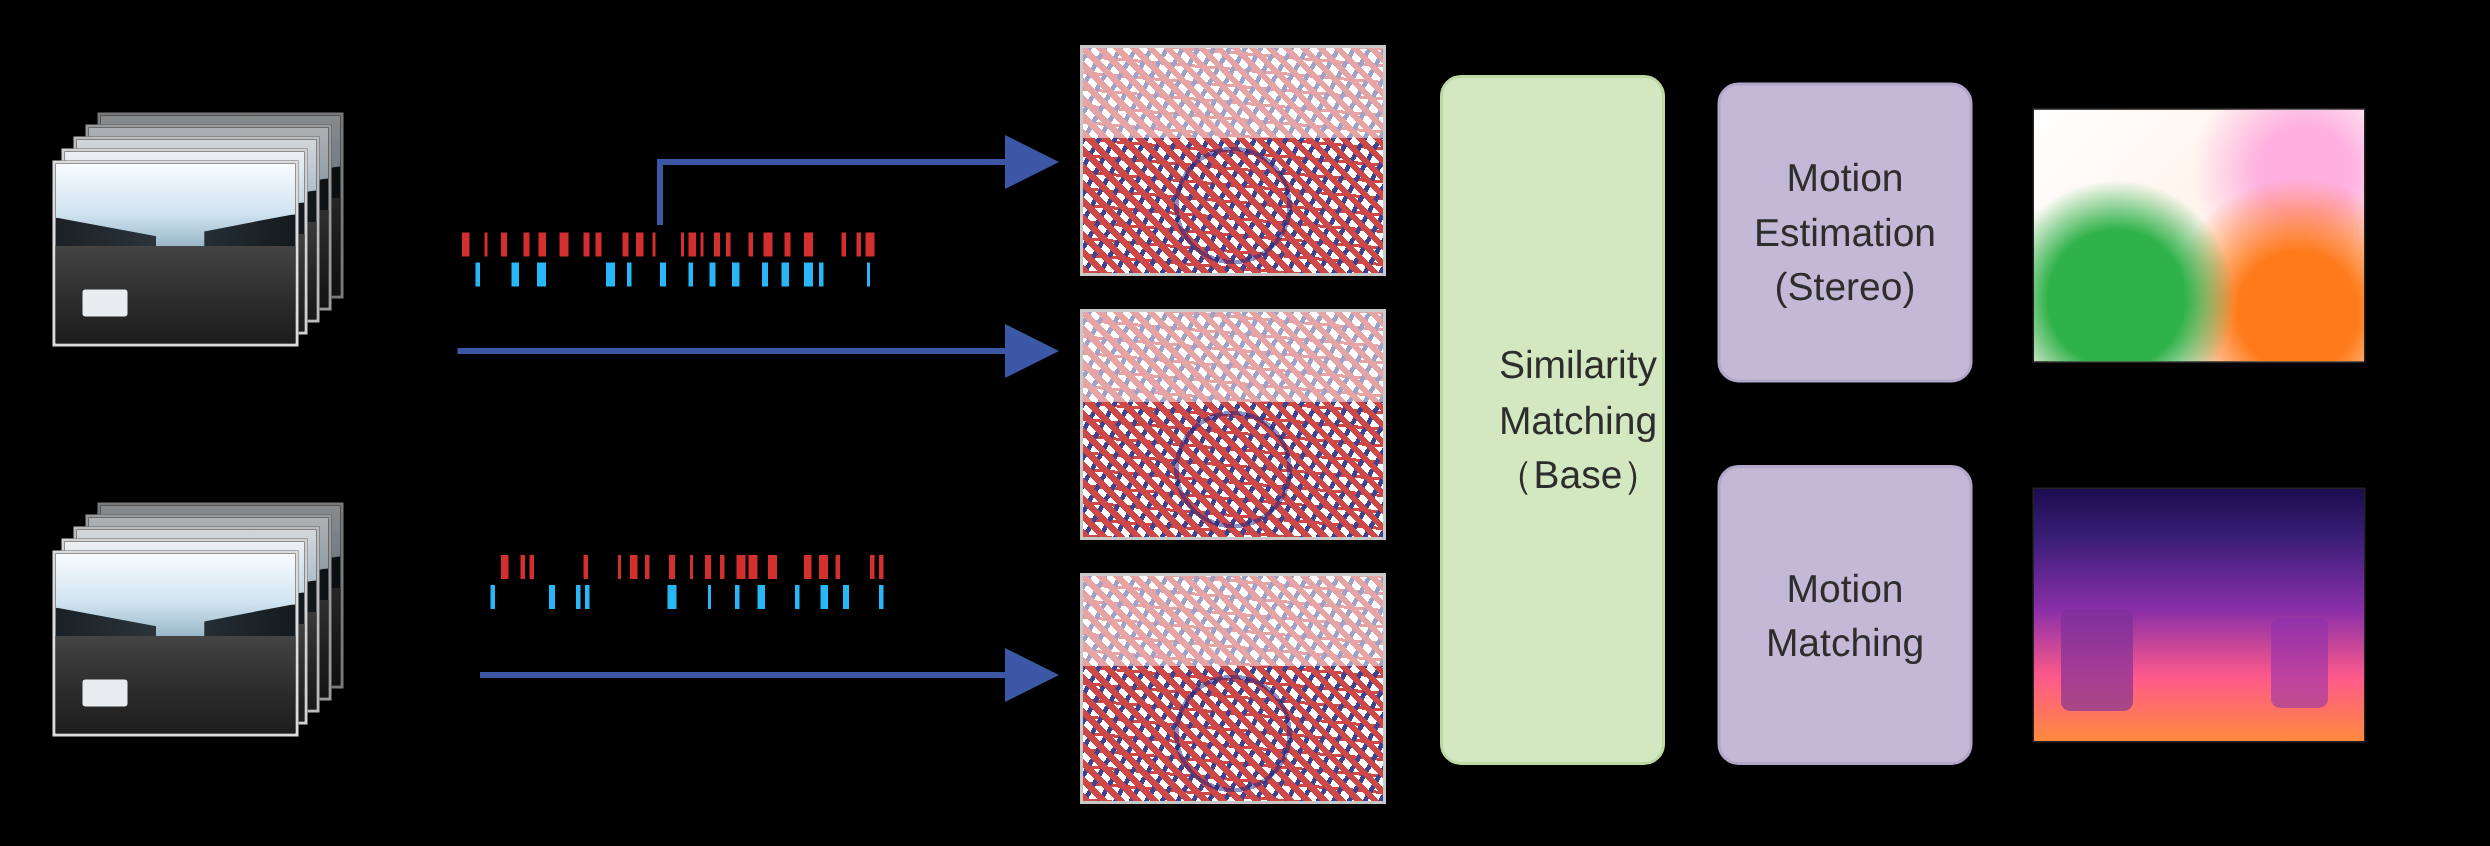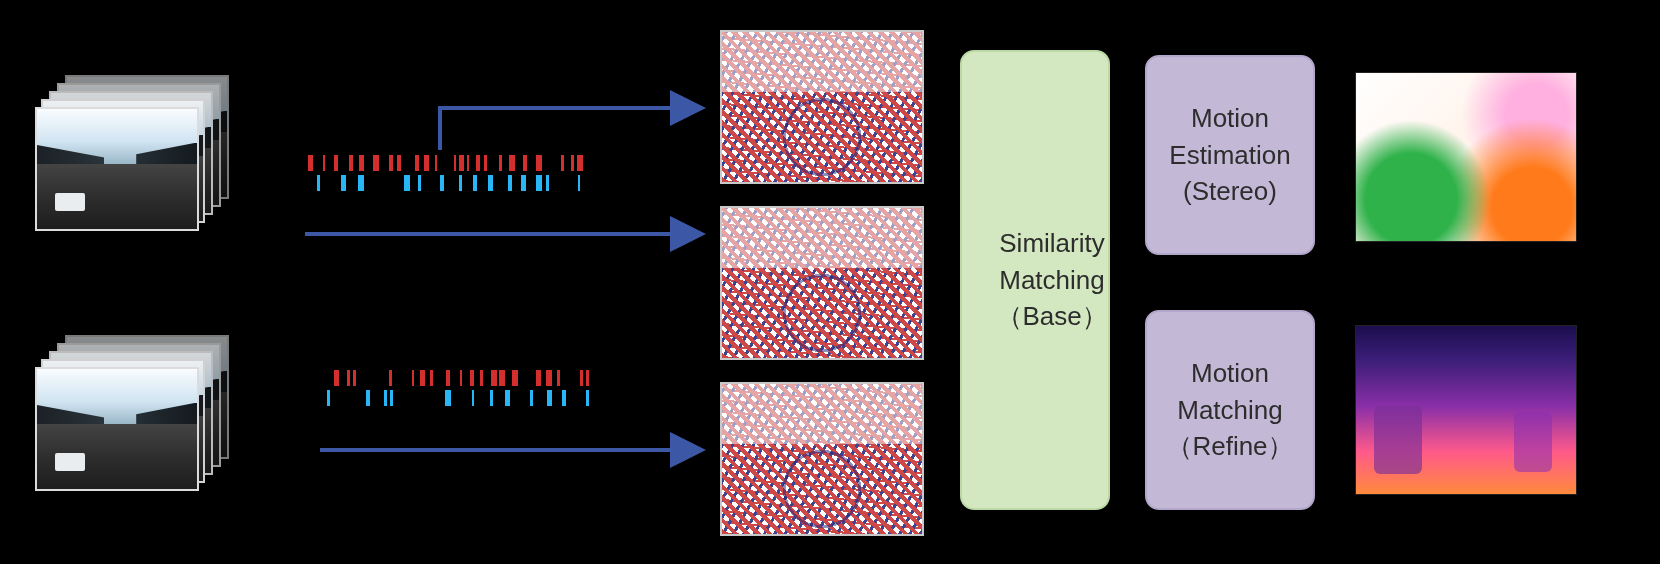--- a/index.html
+++ b/index.html
@@ -364,21 +364,20 @@
     <span>Motion</span><br>
     <span>Estimation</span><br>
     <span>(Stereo)</span>
   </div>
 </div>
 
 <div class="block purple" style="left:1145px; top:310px; width:170px; height:200px;">
   <div>
     <span>Motion</span><br>
     <span>Matching</span><br>
-    <span>（Refine）</span>
   </div>
 </div>
 
 <div class="out flow" style="left:1355px; top:72px;">
   <div class="grad"></div>
 </div>
 <div class="out depth" style="left:1355px; top:325px;">
   <div class="grad"></div>
   <div class="sil1"></div>
   <div class="sil2"></div>

